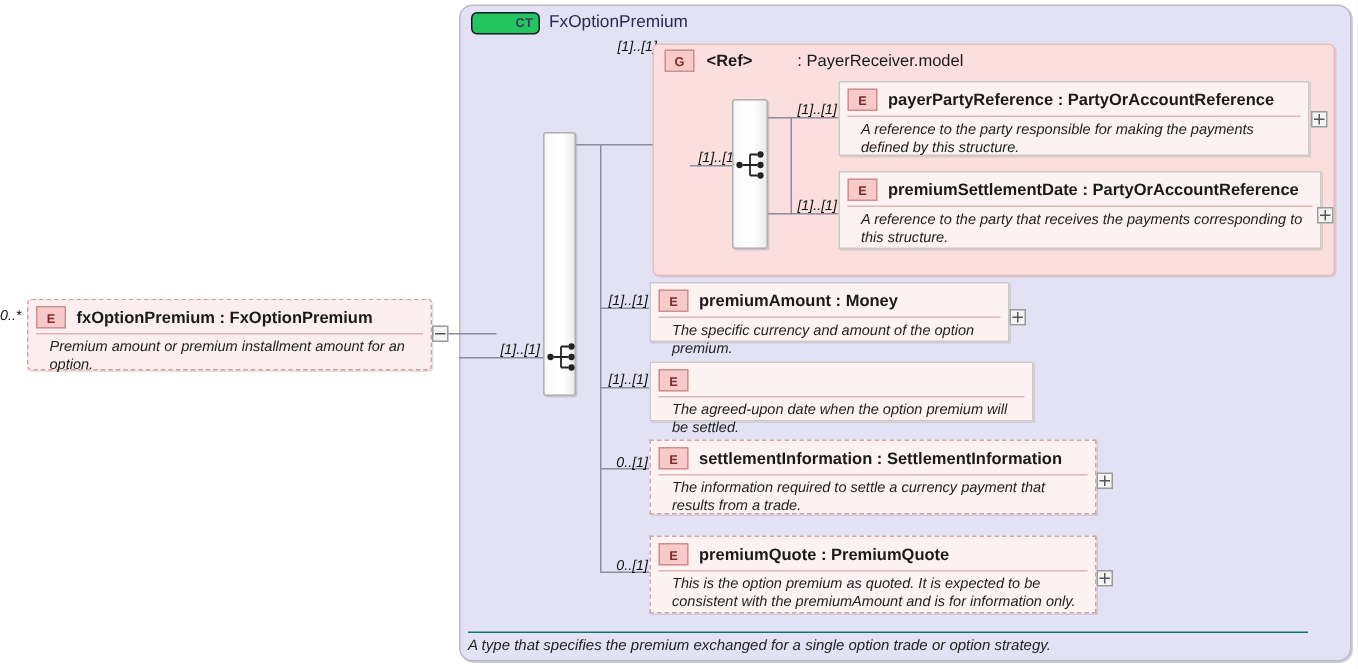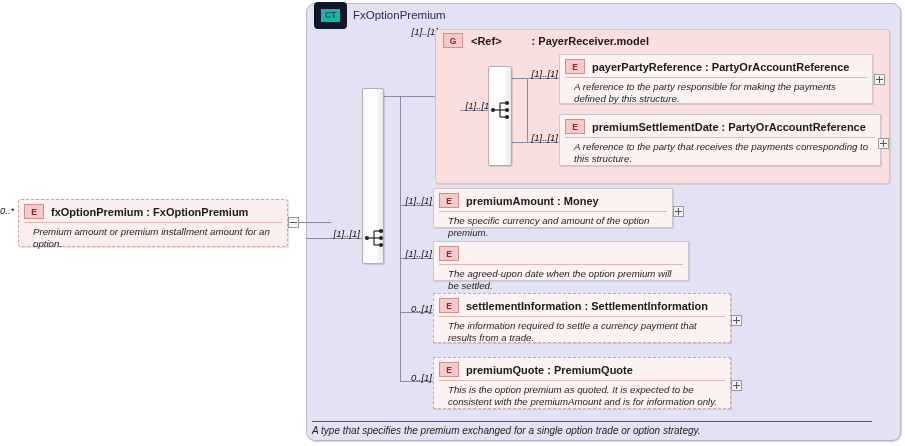--- a/index.html
+++ b/index.html
@@ -48,27 +48,28 @@
   }
   #ct-head {
     left: 314px; top: 7px;
     height: 16px;
     display: flex; align-items: center; gap: 6px;
   }
   .tagbox {
     display: inline-flex;
     align-items: center; justify-content: center;
     width: 19px; height: 13px;
-    border: 7px solid #0f172a;
+    border: 1px solid #0f172a;
     border-radius: 4px;
-    background: #14b8a6;
+    background: #22c55e;
     font-size: 8.5px;
     font-weight: bold;
     color: #3b3b66;
     letter-spacing: .2px;
+    padding-left: 25px;
   }
   #ct-title {
     font-size: 11.5px;
     color: #2a2a55;
     font-weight: normal;
   }
 
   
   #ct-foot {
     left: 312px; top: 421px;
@@ -195,21 +196,21 @@
     border-radius: 4px;
     background: #fbdede;
     box-shadow: 1px 1px 0 rgba(190,165,165,.4);
   }
   #group-head {
     left: 443px; top: 33px;
     display: flex; align-items: center; gap: 8px;
     font-size: 11px;
   }
   #group-ref-label { color: #1a1a1a; font-weight: bold; }
-  #group-ref-type { color: #1a1a1a; font-weight: bold; text-align: center; }
+  #group-ref-type { color: #1a1a1a; font-weight: normal; text-align: center; }
 
   
   .card {
     position: absolute;
     font-style: italic;
     font-size: 9.5px;
     color: #111;
     white-space: nowrap;
     text-align: right;
   }

